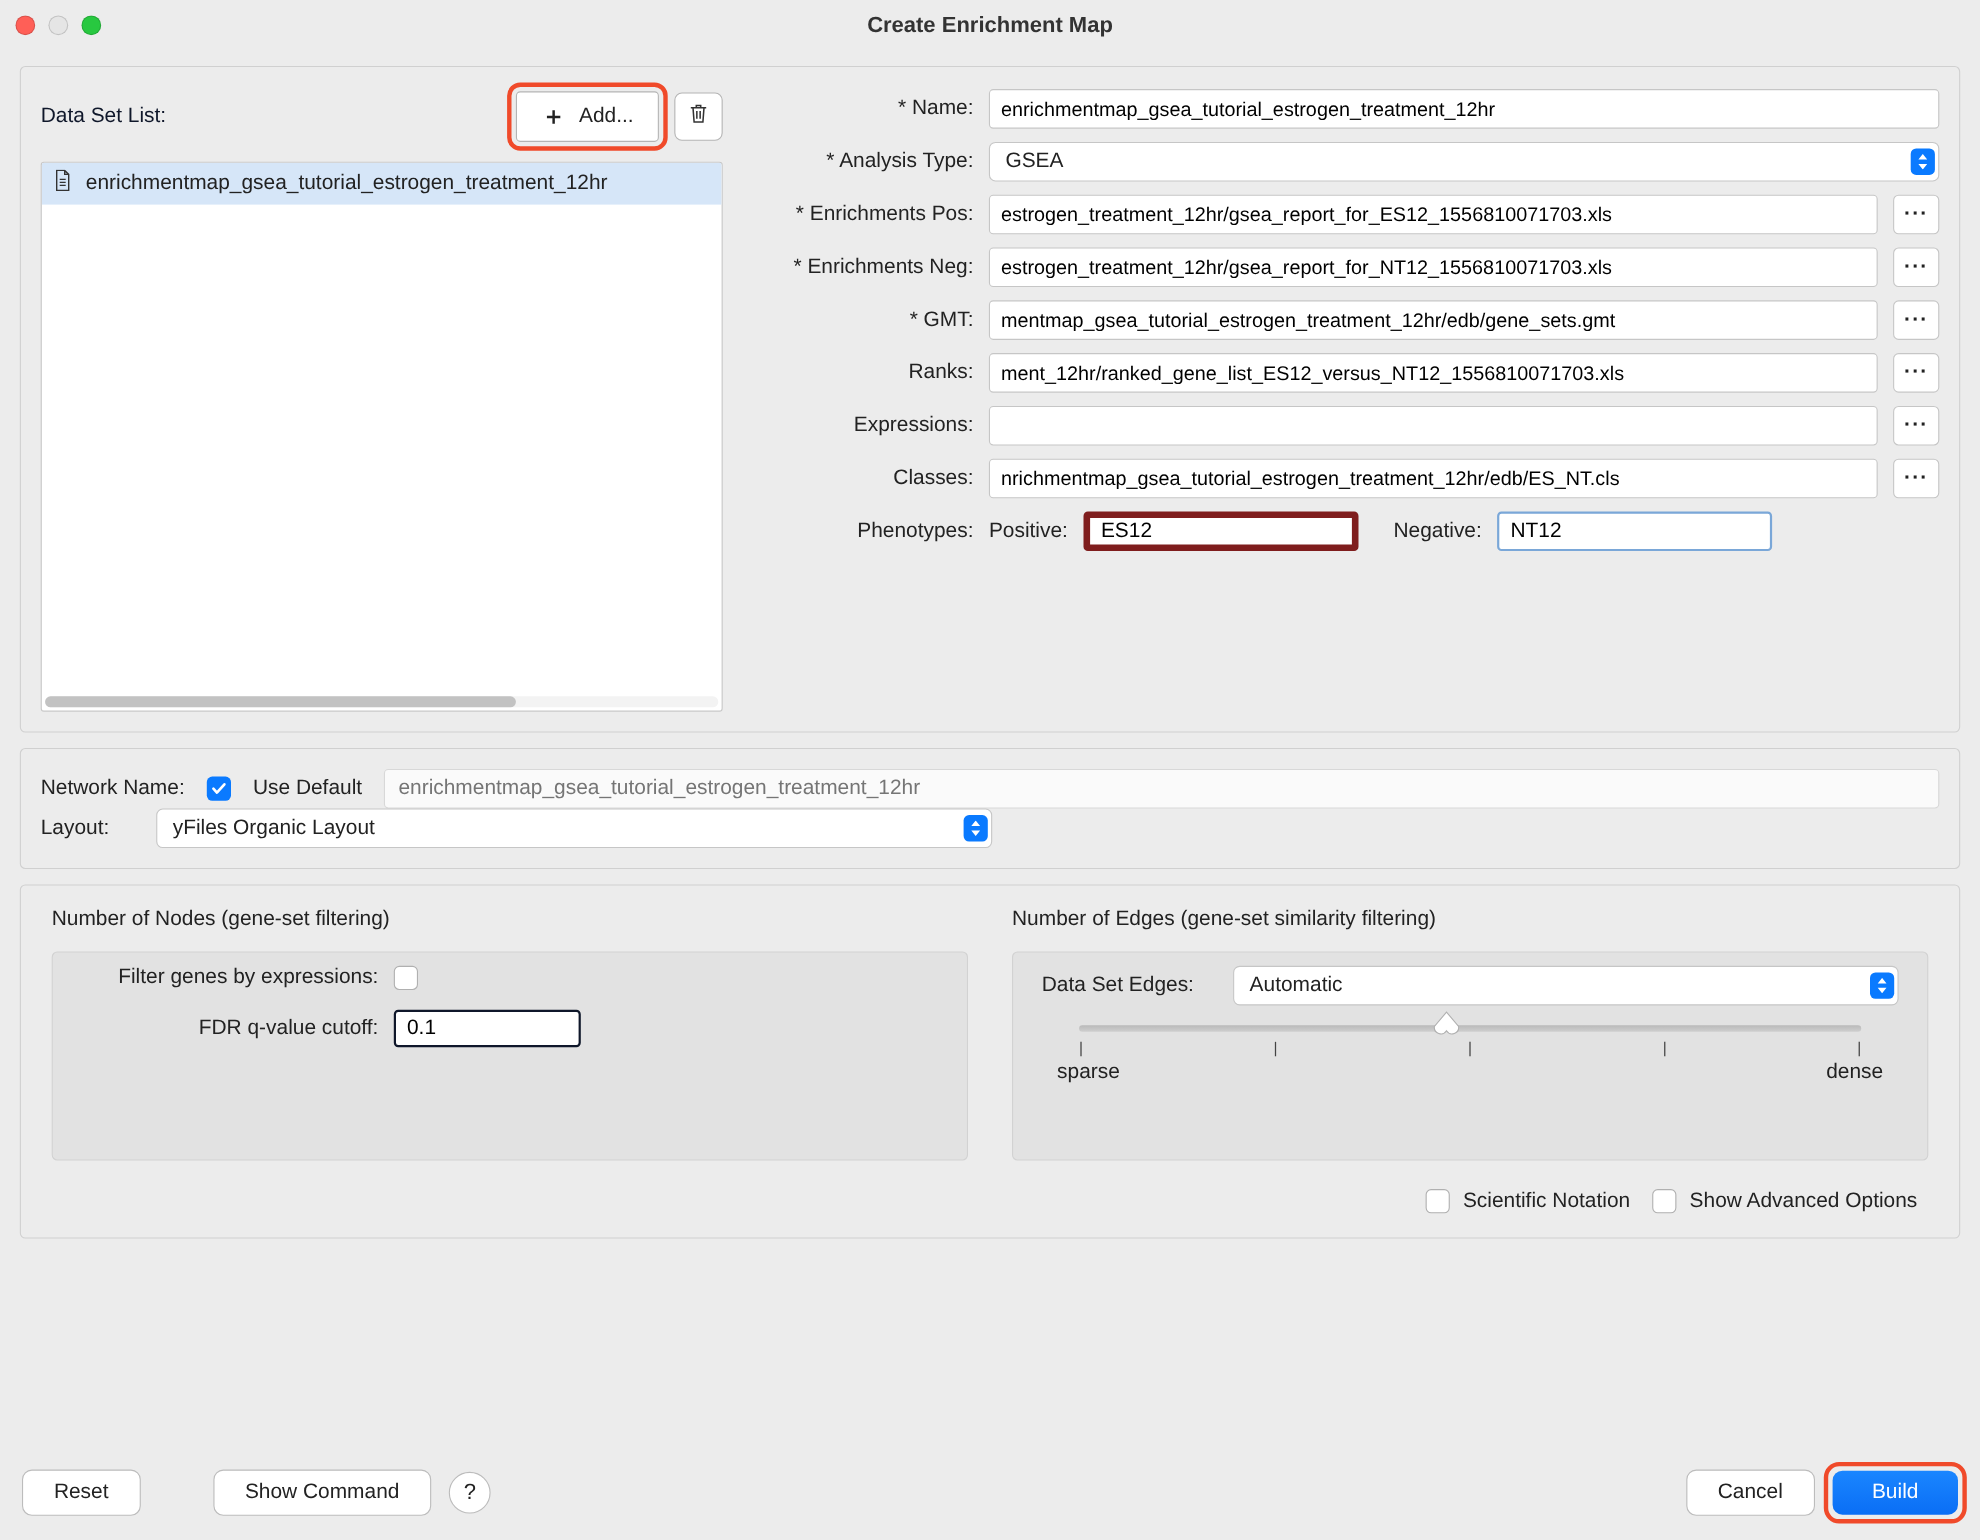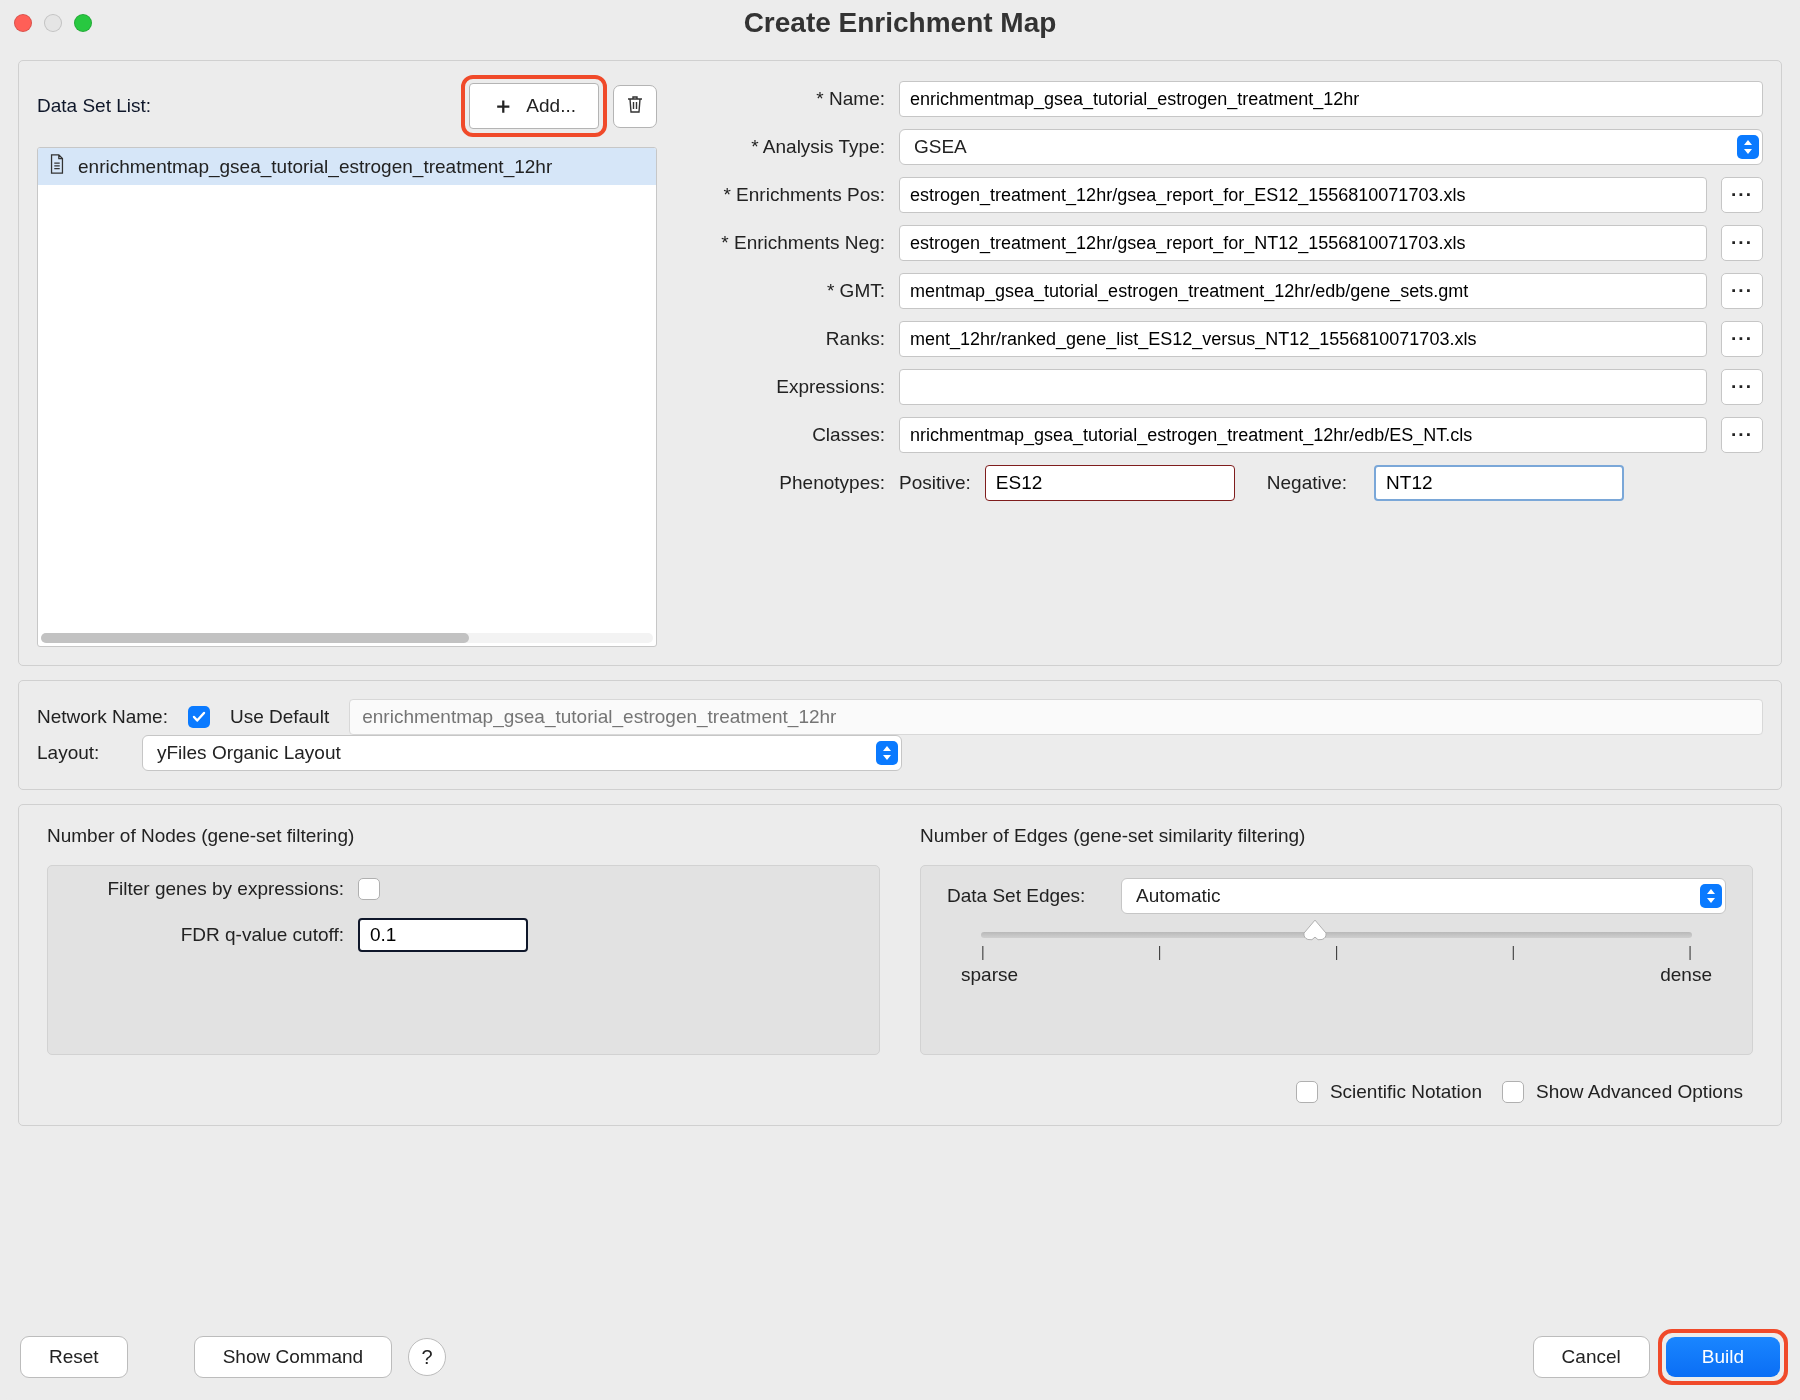--- a/index.html
+++ b/index.html
@@ -35,21 +35,21 @@
   }
   .dot { width: 18px; height: 18px; border-radius: 50%; border: 1px solid rgba(0,0,0,0.15); }
   .dot.red { background: #ff5f57; }
   .dot.yellow { background: #e5e5e5; }
   .dot.green { background: #28c840; }
   .title {
     position: absolute;
     left: 0; right: 0;
     text-align: center;
     font-weight: 600;
-    font-size: 28px;
+    font-size: 20px;
     color: #333;
   }
   .content {
     flex: 1;
     padding: 14px 18px 0 18px;
     display: flex;
     flex-direction: column;
     gap: 14px;
   }
   .top-pane {
@@ -189,21 +189,21 @@
     background: #fff;
     display: inline-flex;
     align-items: center;
     justify-content: center;
     font-weight: 700;
     letter-spacing: 1px;
     cursor: pointer;
   }
   .phen-row input {
     height: 36px;
-    border: 1px solid #7f1d1d;
+    border: 6px solid #7f1d1d;
     border-radius: 4px;
     padding: 0 10px;
     background: #fff;
     font-size: 19px;
   }
 
   
   .net-pane {
     border: 1px solid #d0d0d0;
     border-radius: 5px;
@@ -442,21 +442,21 @@
         <div class="form-row">
           <div class="form-label">Classes:</div>
           <input class="form-input" value="nrichmentmap_gsea_tutorial_estrogen_treatment_12hr/edb/ES_NT.cls" style="">
           <div class="browse-btn">···</div>
         </div>
         <div class="form-row phen-row">
           <div class="form-label">Phenotypes:</div>
           <span>Positive:</span>
           <input style="width: 250px;" value="ES12">
           <span style="margin-left:18px">Negative:</span>
-          <input style="width: 250px; border: 2px solid rgb(122, 167, 216); margin-left: 13px;" value="NT12">
+          <input style="width: 250px; border: 2px solid rgb(122, 167, 216);" value="NT12">
         </div>
       </div>
     </div>
 
     <div class="net-pane">
       <div class="net-row">
         <span>Network Name:</span>
         <span class="checkbox">
           <svg width="14" height="14" viewBox="0 0 14 14">
               <path d="M2 7l3.2 3.5L12 3" fill="none" stroke="#fff" stroke-width="2.4" stroke-linecap="round" stroke-linejoin="round"></path>

